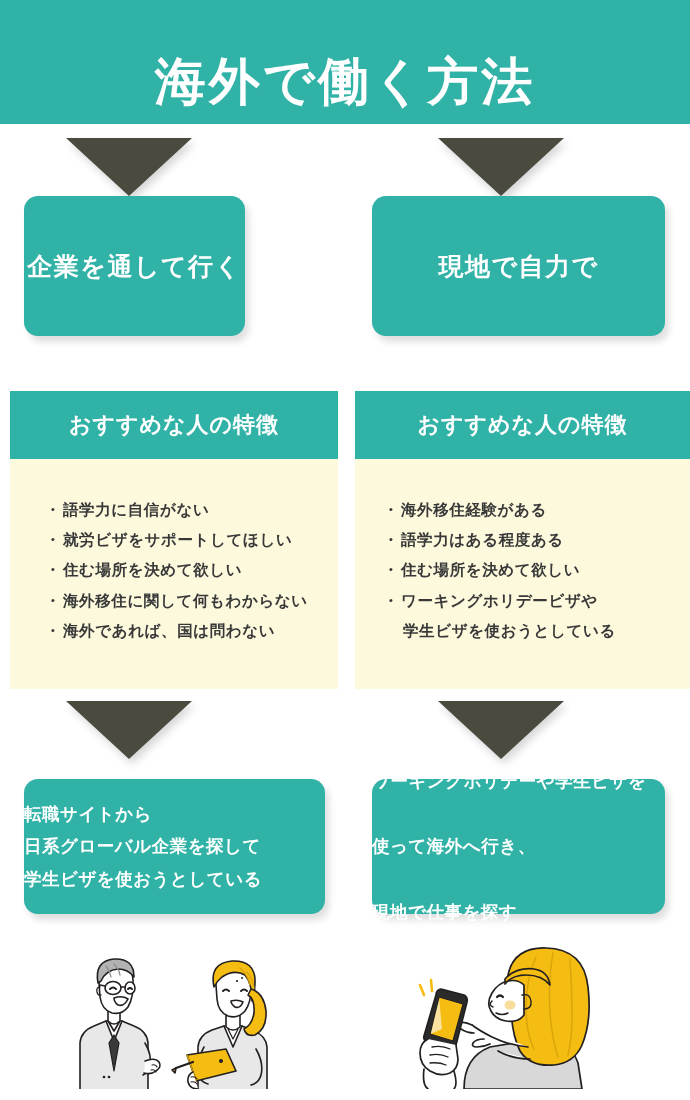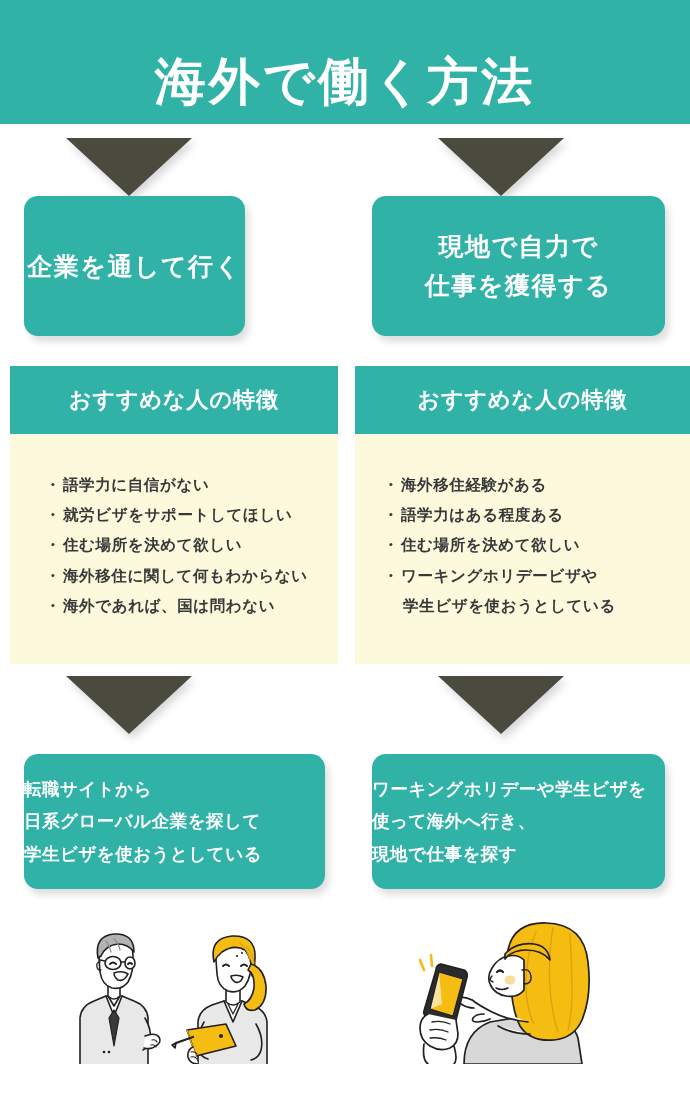--- a/index.html
+++ b/index.html
@@ -96,20 +96,21 @@
   .sub-head {
     background: #31b2a7;
     color: #ffffff;
     font-size: 22px;
     font-weight: bold;
     height: 68px;
     display: flex;
     align-items: center;
     justify-content: center;
     letter-spacing: 1px;
+    margin-top: 25px;
   }
   .col-left .sub-head { margin-left: 10px; width: 328px; }
   .col-right .sub-head { margin-left: 10px; width: 335px; }
 
   
   .feature-panel {
     background: #fdf9dd;
     height: 230px;
     box-sizing: border-box;
     padding: 24px 0 0 0;
@@ -153,21 +154,21 @@
     height: 135px;
     display: flex;
     flex-direction: column;
     align-items: flex-start;
     justify-content: center;
     box-shadow: 4px 6px 7px rgba(0,0,0,0.13);
     letter-spacing: 0.5px;
   }
   .result-box .line { line-height: 1.85; }
   .col-left .result-box { margin-left: 24px; width: 301px; }
-  .col-right .result-box { margin-left: 27px; width: 293px; }
+  .col-right .result-box { margin-left: 27px; width: 293px; gap: 33px; }
 
   
   .illus-row {
     height: 175px;
     display: flex;
     width: 690px;
   }
   .illus-cell {
     width: 345px;
     display: flex;
@@ -194,21 +195,20 @@
 
 <div class="columns">
   <div class="col col-left">
     <div class="method-box">
       <span class="line">企業を通して行く</span>
     </div>
   </div>
   <div class="col col-right">
     <div class="method-box">
       <span class="line">現地で自力で</span>
-      <span class="line">仕事を獲得する</span>
     </div>
   </div>
 </div>
 
 <div style="height:30px"></div>
 
 <div class="columns">
   <div class="col col-left">
     <div class="sub-head">おすすめな人の特徴</div>
   </div>

